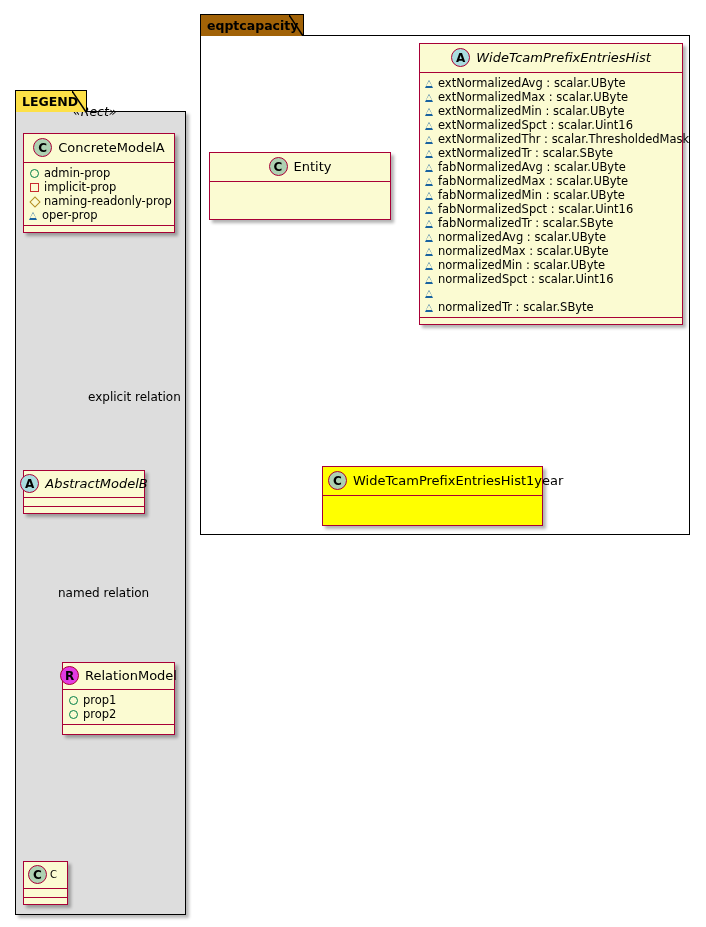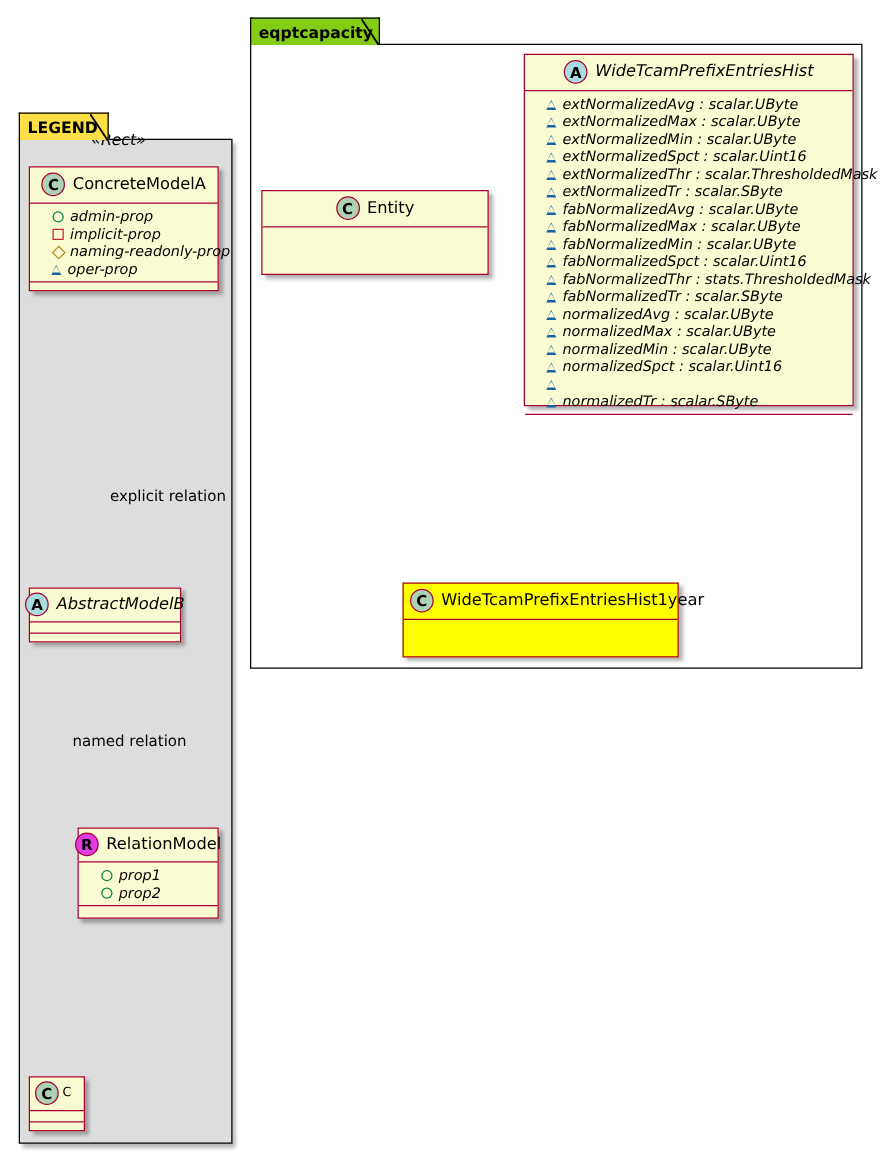--- a/index.html
+++ b/index.html
@@ -36,21 +36,21 @@
     position: absolute;
     box-sizing: border-box;
     border: 1.5px solid #000000;
     background: #ffffff;
   }
   .pkg-tab {
     position: absolute;
     box-sizing: border-box;
     border: 1.5px solid #000000;
     border-bottom: none;
-    background: #84cc16;
+    background: #a16207;
     display: flex;
     align-items: center;
     padding: 0 6px 0 6px;
     font-weight: bold;
     font-size: 12.5px;
     white-space: nowrap;
     z-index: 3;
   }
   .pkg-tab .fold {
     position: absolute;
@@ -87,22 +87,21 @@
     padding: 4px 8px 5px 8px;
     border-bottom: 1.5px solid #a80036;
     font-size: 13px;
     white-space: nowrap;
   }
   .cls-title.left { justify-content: flex-start; }
   .cls-title.abstract .cls-name { font-style: italic; }
   .cls-attrs {
     box-sizing: border-box;
     border-bottom: 1.5px solid #a80036;
-    padding: 3px 5px 3px 17px;
-    font-style: italic;
+    padding: 3px 5px 3px 5px;
   }
   .cls-ops {
     box-sizing: border-box;
     height: 9px;
   }
   .cls-empty-sec {
     box-sizing: border-box;
     height: 9px;
     border-bottom: 1.5px solid #a80036;
   }
@@ -281,24 +280,20 @@
         <div class="attr">
           <span class="g g-triangle"></span>
           <span class="attr-text">fabNormalizedMin : scalar.UByte</span>
         </div>
         <div class="attr">
           <span class="g g-triangle"></span>
           <span class="attr-text">fabNormalizedSpct : scalar.Uint16</span>
         </div>
         <div class="attr">
           <span class="g g-triangle"></span>
-          <span class="attr-text">fabNormalizedThr : stats.ThresholdedMask</span>
-        </div>
-        <div class="attr">
-          <span class="g g-triangle"></span>
           <span class="attr-text">fabNormalizedTr : scalar.SByte</span>
         </div>
         <div class="attr">
           <span class="g g-triangle"></span>
           <span class="attr-text">normalizedAvg : scalar.UByte</span>
         </div>
         <div class="attr">
           <span class="g g-triangle"></span>
           <span class="attr-text">normalizedMax : scalar.UByte</span>
         </div>

